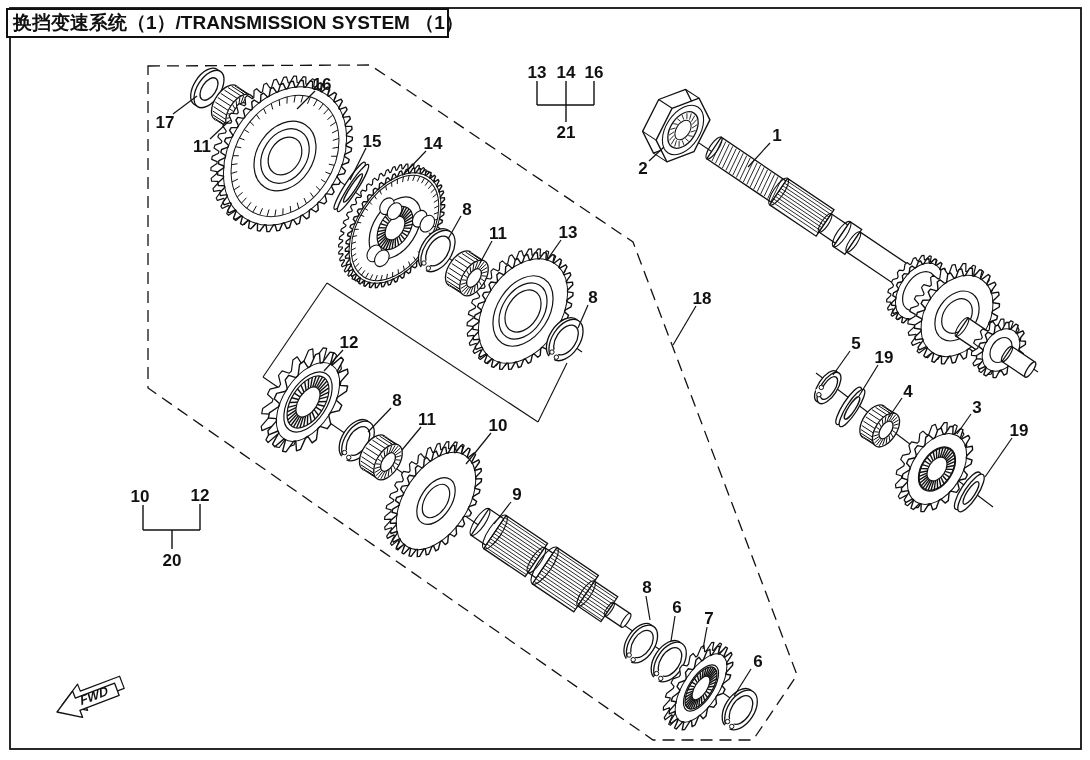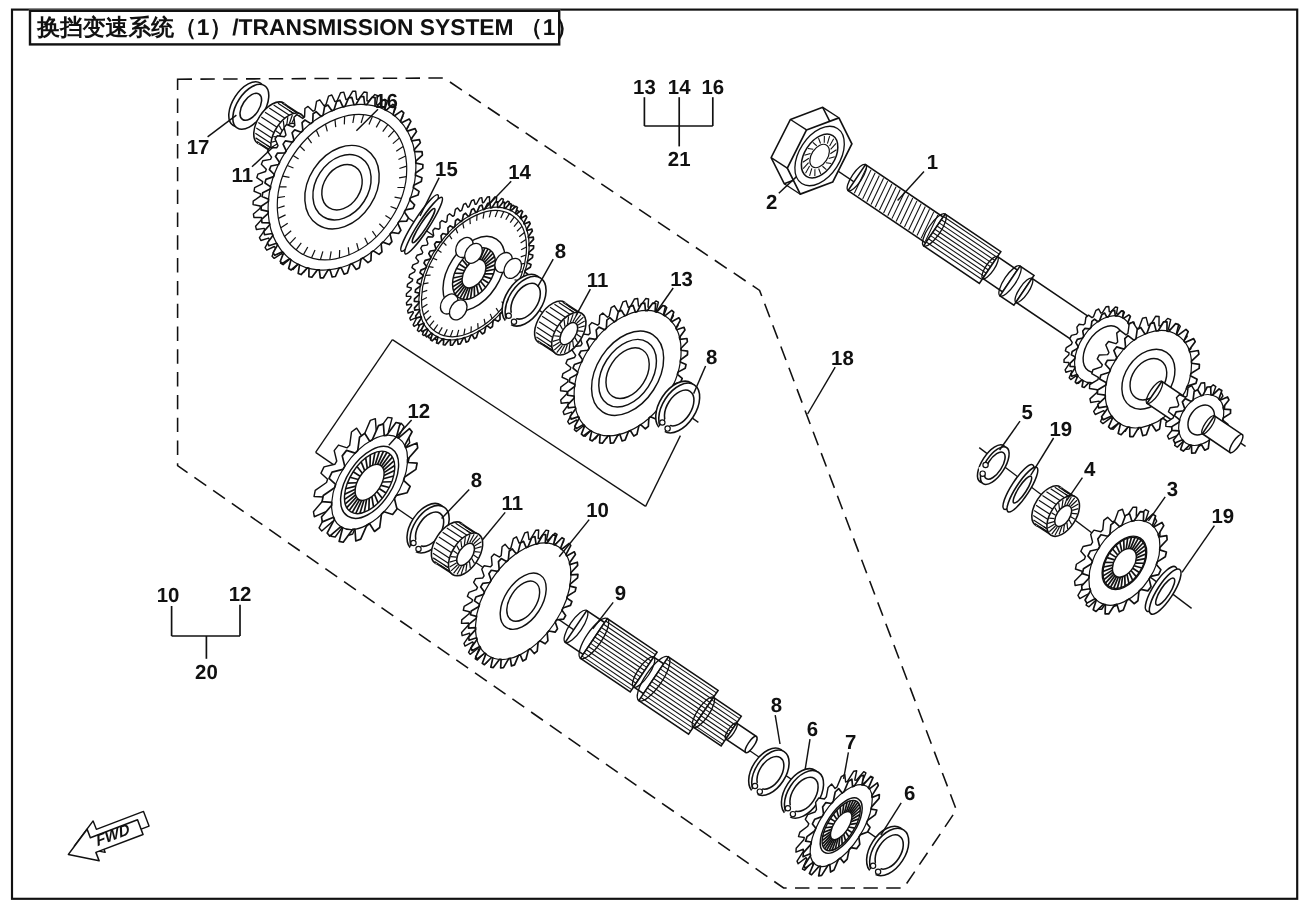--- a/index.html
+++ b/index.html
@@ -1,19 +1,19 @@
 <!DOCTYPE html>
 <html><head>
 <meta charset="utf-8">
 <style>
   html,body{margin:0;padding:0;background:#e8e8e8;}
   .page{position:relative;width:1090px;height:760px;background:#ffffff;
         font-family:"Liberation Sans", sans-serif;overflow:hidden;}
   svg{position:absolute;left:0;top:0;}
-  .title-box{position:absolute;left:24px;top:8px;width:443px;height:30px;
+  .title-box{position:absolute;left:6px;top:8px;width:443px;height:30px;
         box-sizing:border-box;border:2px solid #111;background:#fff;
         display:flex;align-items:center;padding-left:5px;}
   .title-box span{font-size:19px;font-weight:bold;color:#111;white-space:nowrap;
         letter-spacing:0px;}
 </style>
 </head>
 <body>
 
 <div class="page">
   <svg id="diagram" width="1090" height="760" viewBox="0 0 1090 760">

